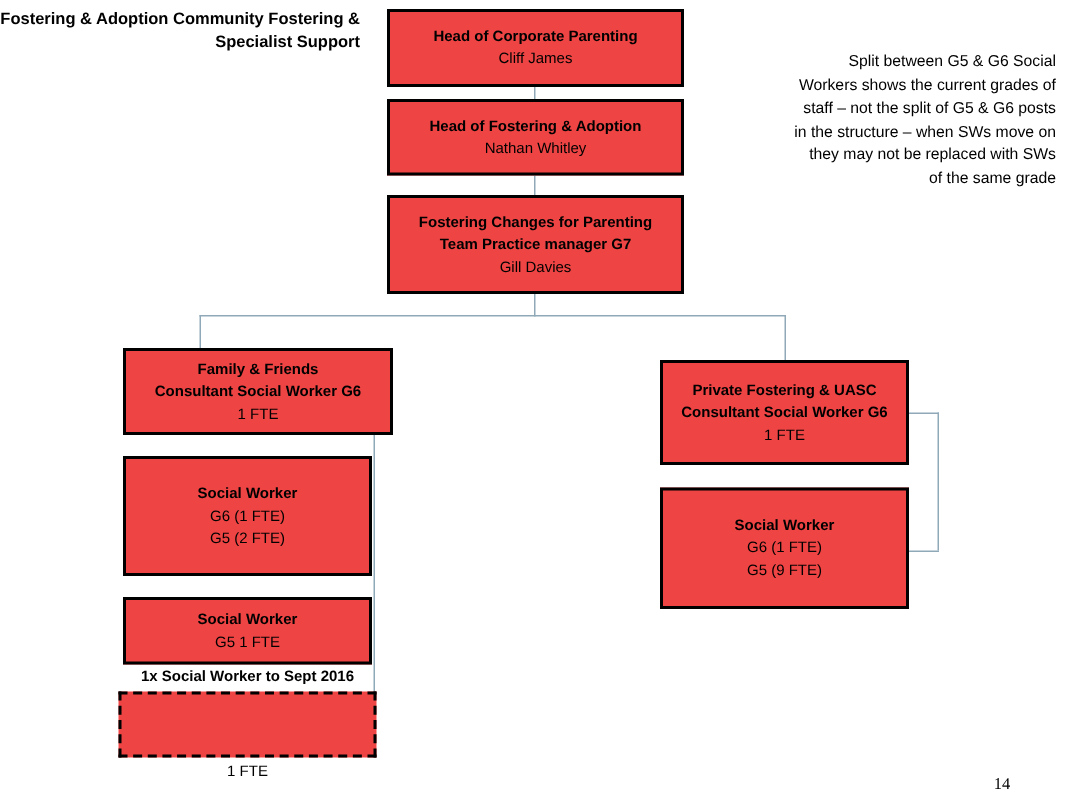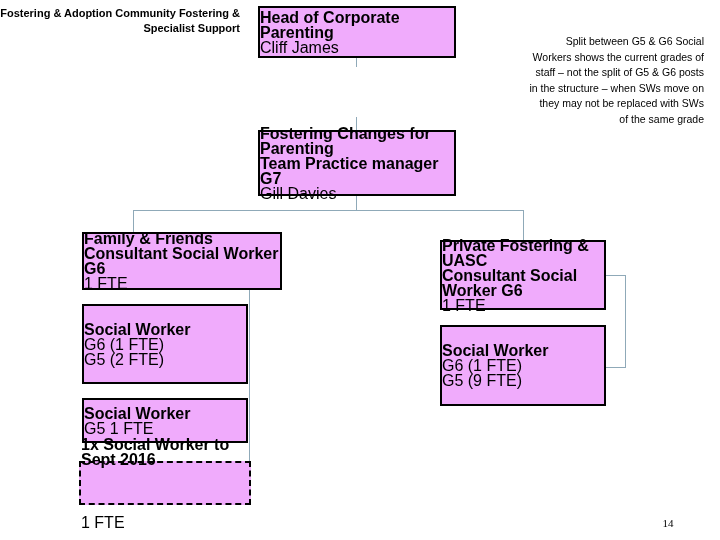--- a/index.html
+++ b/index.html
@@ -41,48 +41,48 @@
     font-size: 10.5px;
     line-height: 15.5px;
     text-align: right;
   }
 
   
   .node {
     position: absolute;
     box-sizing: border-box;
     border: 2px solid #000000;
-    background: #f0abfc;
+    background: #ef4444;
     display: flex;
     flex-direction: column;
     justify-content: center;
     align-items: center;
-    text-align: left;
-    font-size: 16px;
+    text-align: center;
+    font-size: 10px;
     line-height: 15px;
     z-index: 3;
   }
   .node.dashed {
     border: 2px dashed #000000;
     gap: 48px;
   }
   .node .ln {
     display: block;
     width: 100%;
   }
   .ln.b { font-weight: bold; }
   .ln.r { font-weight: normal; }
 
   
   #n-corporate  { left: 258px; top: 6px;   width: 198px; height: 52px; }
   #n-headfa     { left: 258px; top: 66px;  width: 198px; height: 51px; }
   #n-fcfc       { left: 258px; top: 130px; width: 198px; height: 66px; }
 
   
-  #n-family     { left: 82px;  top: 232px; width: 200px; height: 58px; }
+  #n-family     { left: 82px;  top: 232px; width: 180px; height: 58px; }
   #n-sw-left1   { left: 82px;  top: 304px; width: 166px; height: 80px; }
   #n-sw-left2   { left: 82px;  top: 398px; width: 166px; height: 45px; }
   #n-sw-temp    { left: 79px;  top: 461px; width: 172px; height: 44px; }
 
   
   #n-private    { left: 440px; top: 240px; width: 166px; height: 70px; }
   #n-sw-right   { left: 440px; top: 325px; width: 166px; height: 81px; }
 
   
   .conn {
@@ -146,20 +146,24 @@
   <div class="conn v" id="c-left-spine"></div>
   <div class="conn h" id="c-right-h1"></div>
   <div class="conn v" id="c-right-v"></div>
   <div class="conn h" id="c-right-h2"></div>
 
   <div class="node" id="n-corporate">
     <span class="ln b">Head of Corporate Parenting</span>
     <span class="ln r">Cliff James</span>
   </div>
 
+  <div class="node" id="n-headfa">
+    <span class="ln b">Head of Fostering &amp; Adoption</span>
+    <span class="ln r">Nathan Whitley</span>
+  </div>
 
   <div class="node" id="n-fcfc">
     <span class="ln b">Fostering Changes for Parenting</span>
     <span class="ln b">Team Practice manager G7</span>
     <span class="ln r">Gill Davies</span>
   </div>
 
   <div class="node" id="n-family">
     <span class="ln b">Family &amp; Friends</span>
     <span class="ln b">Consultant Social Worker G6</span>

